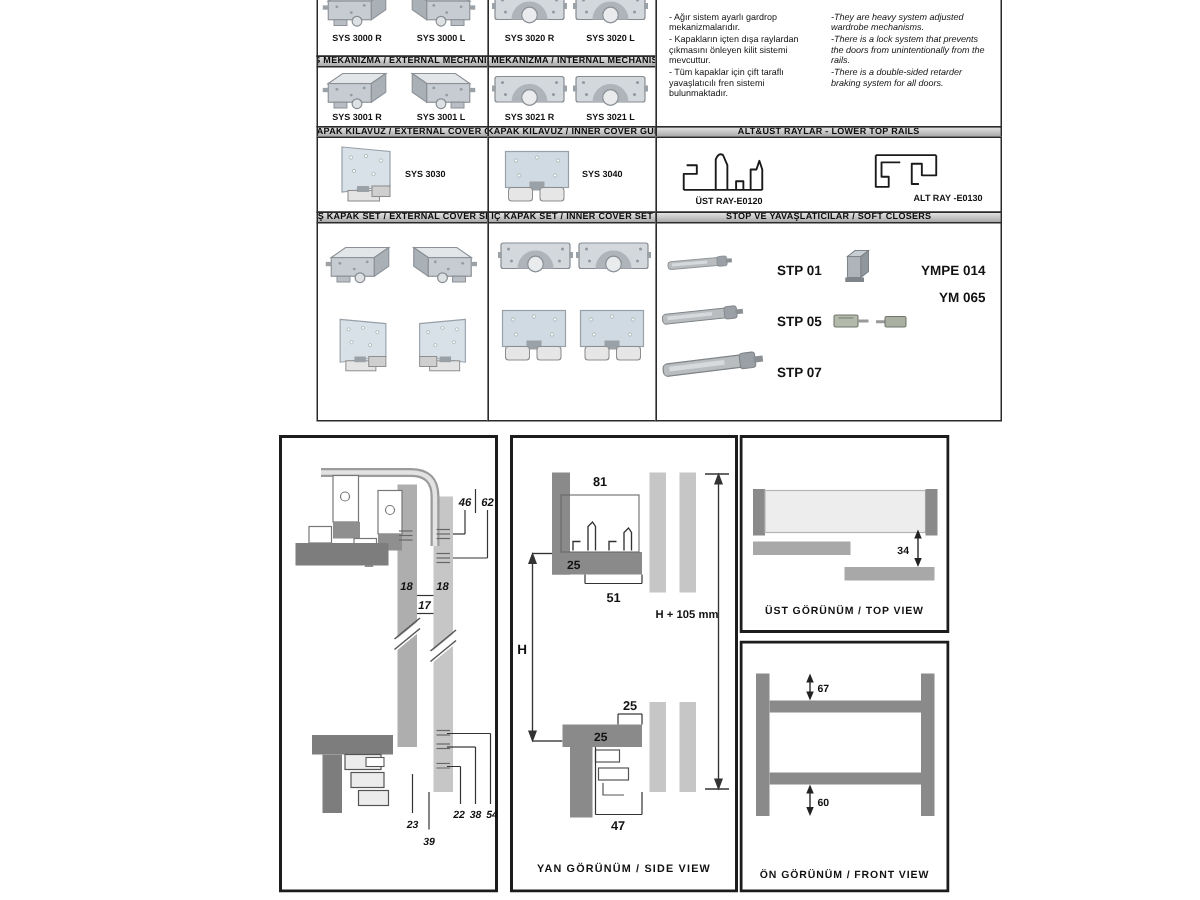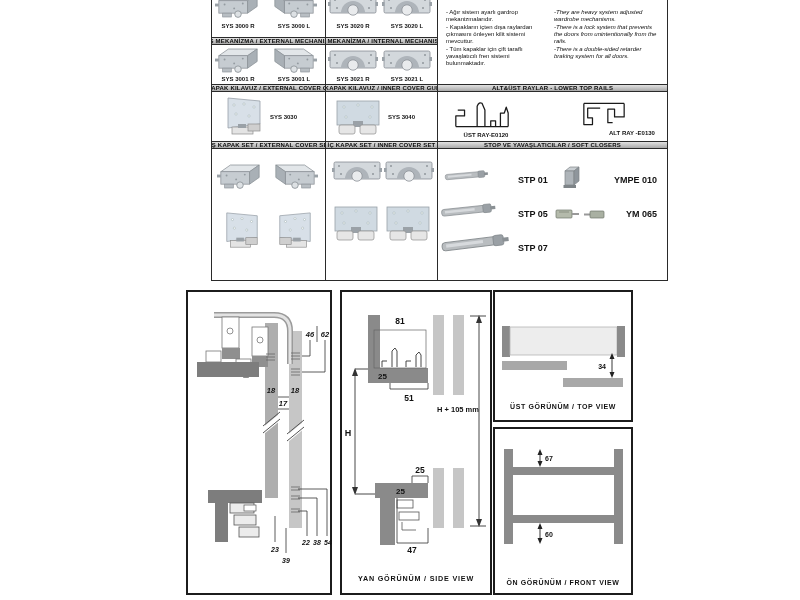--- a/index.html
+++ b/index.html
@@ -248,30 +248,30 @@
 
     <div class="cell hdr" style="left:226px;top:141px;width:231px;height:8px;">STOP VE YAVAŞLATICILAR / SOFT CLOSERS</div>
     <div class="cell" style="left:226px;top:148px;width:231px;height:133px;">
       <svg style="position:absolute;left:6px;top:18px;" width="46" height="18" viewBox="0 0 70 18">
           <use href="#closerbar" transform="rotate(-5 35 9)"></use>
         </svg>
       <div class="closerLabel" style="left:80px;top:26px;">STP 01</div>
       <svg style="position:absolute;left:124px;top:16px;" width="20" height="24" viewBox="0 0 20 24">
           <use href="#ympe"></use>
         </svg>
-      <div class="closerLabel" style="left:176px;top:26px;">YMPE 010</div>
+      <div class="closerLabel" style="left:176px;top:26px;">YMPE 014</div>
 
       <svg style="position:absolute;left:2px;top:52px;" width="58" height="20" viewBox="0 0 70 18">
           <use href="#closerbar" transform="rotate(-6 35 9)"></use>
         </svg>
       <div class="closerLabel" style="left:80px;top:60px;">STP 05</div>
       <svg style="position:absolute;left:116px;top:58px;" width="52" height="14" viewBox="0 0 52 14">
           <use href="#ym065"></use>
         </svg>
-      <div class="closerLabel" style="left:188px;top:60px;">YM 065</div>
+      <div class="closerLabel" style="left:188px;top:44px;">YM 065</div>
 
       <svg style="position:absolute;left:2px;top:82px;" width="72" height="26" viewBox="0 0 70 18">
           <use href="#closerbar" transform="rotate(-7 35 9)"></use>
         </svg>
       <div class="closerLabel" style="left:80px;top:94px;">STP 07</div>
     </div>
   </div>
 
   <div class="panel" style="left:186px;top:290px;font-style:italic;">
     <svg width="146" height="305" viewBox="0 0 146 305">

